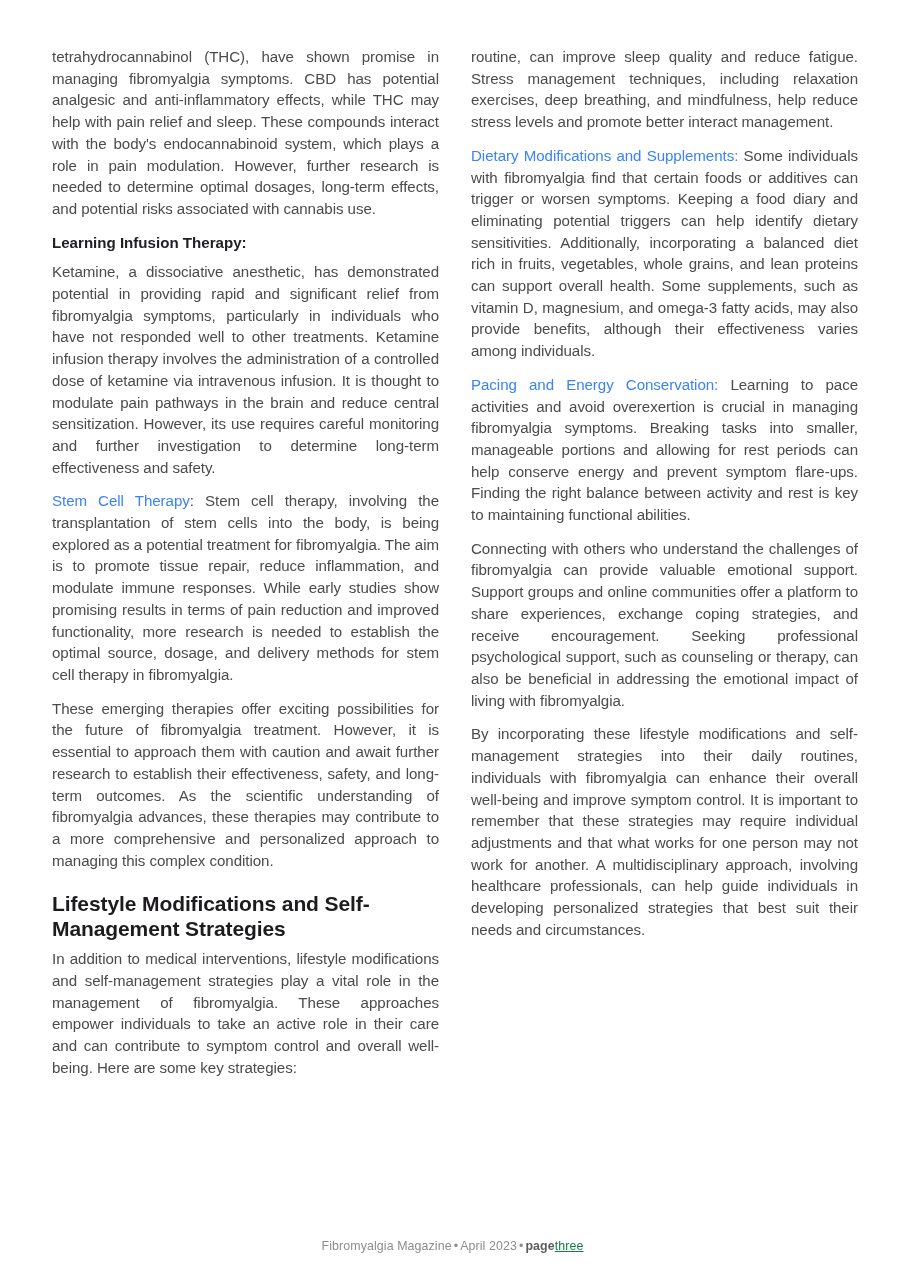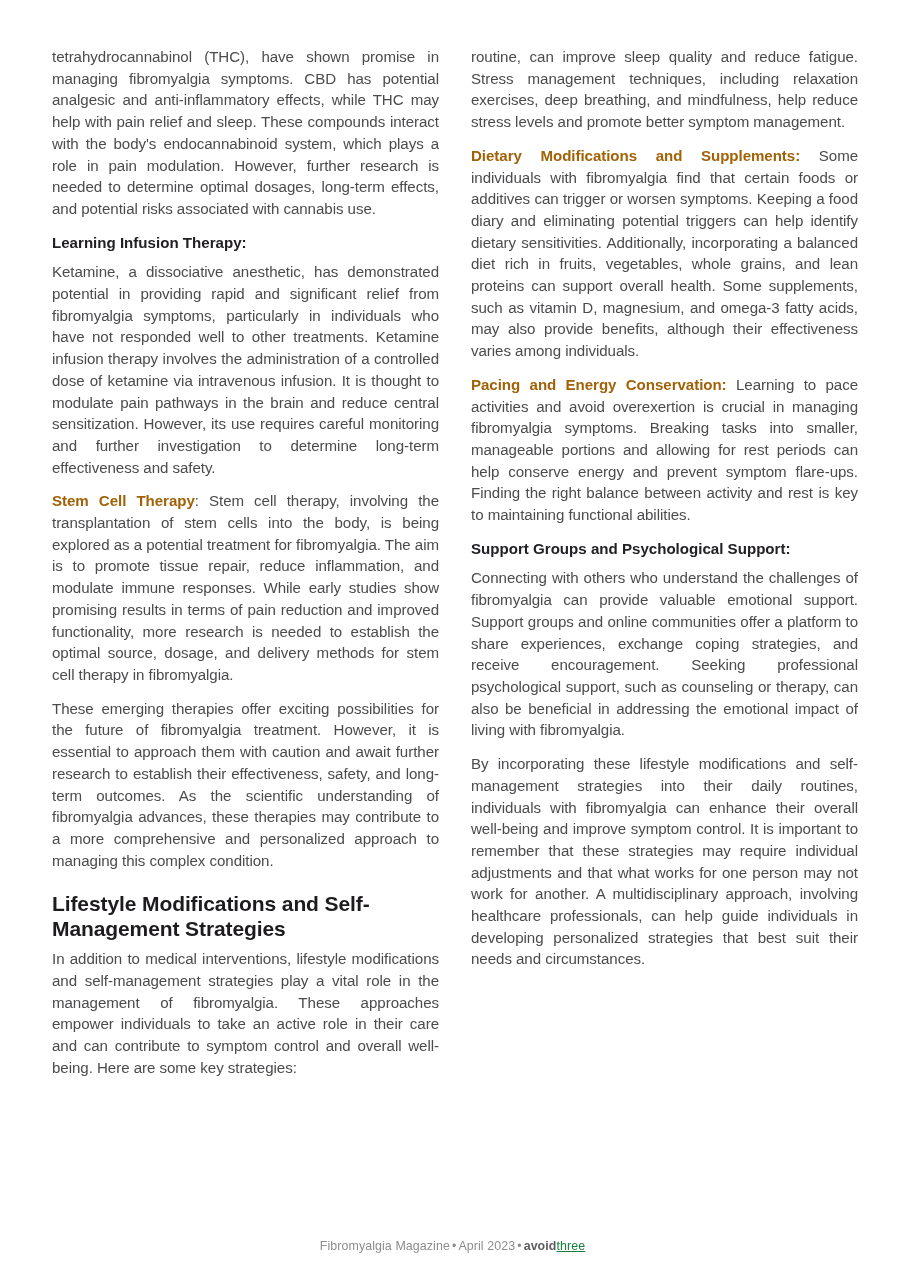--- a/index.html
+++ b/index.html
@@ -39,22 +39,22 @@
     text-justify: inter-word;
     letter-spacing: -0.05px;
     word-spacing: 0px;
     -webkit-hyphens: none;
     hyphens: none;
   }
   p.body:last-child {
     margin-bottom: 0;
   }
   .runin {
-    font-weight: bold;
-    color: #a16207;
+    font-weight: normal;
+    color: #3b82f6;
   }
   p.subhead {
     margin: 4px 0 1px 0;
     font-size: 15.1px;
     line-height: 21.7px;
     font-weight: bold;
     color: #222024;
     text-align: left;
   }
   p.subhead + p.body {
@@ -116,31 +116,30 @@
 
       <h2 class="section-heading">Lifestyle Modifications and Self-Management Strategies</h2>
 
       <p class="body">In addition to medical interventions, lifestyle modifications and self-management strategies play a vital role in the management of fibromyalgia. These approaches empower individuals to take an active role in their care and can contribute to symptom control and overall well-being. Here are some key strategies:</p>
 
 
     </div>
 
     <div class="col">
 
-      <p class="body">routine, can improve sleep quality and reduce fatigue. Stress management techniques, including relaxation exercises, deep breathing, and mindfulness, help reduce stress levels and promote better symptom management.</p>
+      <p class="body">routine, can improve sleep quality and reduce fatigue. Stress management techniques, including relaxation exercises, deep breathing, and mindfulness, help reduce stress levels and promote better interact management.</p>
 
       <p class="body"><span class="runin">Dietary Modifications and Supplements:</span><span> Some individuals with fibromyalgia find that certain foods or additives can trigger or worsen symptoms. Keeping a food diary and eliminating potential triggers can help identify dietary sensitivities. Additionally, incorporating a balanced diet rich in fruits, vegetables, whole grains, and lean proteins can support overall health. Some supplements, such as vitamin D, magnesium, and omega-3 fatty acids, may also provide benefits, although their effectiveness varies among individuals.</span></p>
 
       <p class="body"><span class="runin">Pacing and Energy Conservation:</span><span> Learning to pace activities and avoid overexertion is crucial in managing fibromyalgia symptoms. Breaking tasks into smaller, manageable portions and allowing for rest periods can help conserve energy and prevent symptom flare-ups. Finding the right balance between activity and rest is key to maintaining functional abilities.</span></p>
 
-      <p class="subhead">Support Groups and Psychological Support:</p>
 
       <p class="body">Connecting with others who understand the challenges of fibromyalgia can provide valuable emotional support. Support groups and online communities offer a platform to share experiences, exchange coping strategies, and receive encouragement. Seeking professional psychological support, such as counseling or therapy, can also be beneficial in addressing the emotional impact of living with fibromyalgia.</p>
 
       <p class="body">By incorporating these lifestyle modifications and self-management strategies into their daily routines, individuals with fibromyalgia can enhance their overall well-being and improve symptom control. It is important to remember that these strategies may require individual adjustments and that what works for one person may not work for another. A multidisciplinary approach, involving healthcare professionals, can help guide individuals in developing personalized strategies that best suit their needs and circumstances.</p>
 
     </div>
 
   </div>
 
-  <div class="footer"><span>Fibromyalgia Magazine</span><span class="sep">•</span><span>April 2023</span><span class="sep">•</span><span class="pageword">avoid</span><span class="pagenum">three</span></div>
+  <div class="footer"><span>Fibromyalgia Magazine</span><span class="sep">•</span><span>April 2023</span><span class="sep">•</span><span class="pageword">page</span><span class="pagenum">three</span></div>
 
 </div>
 
 </body></html>

